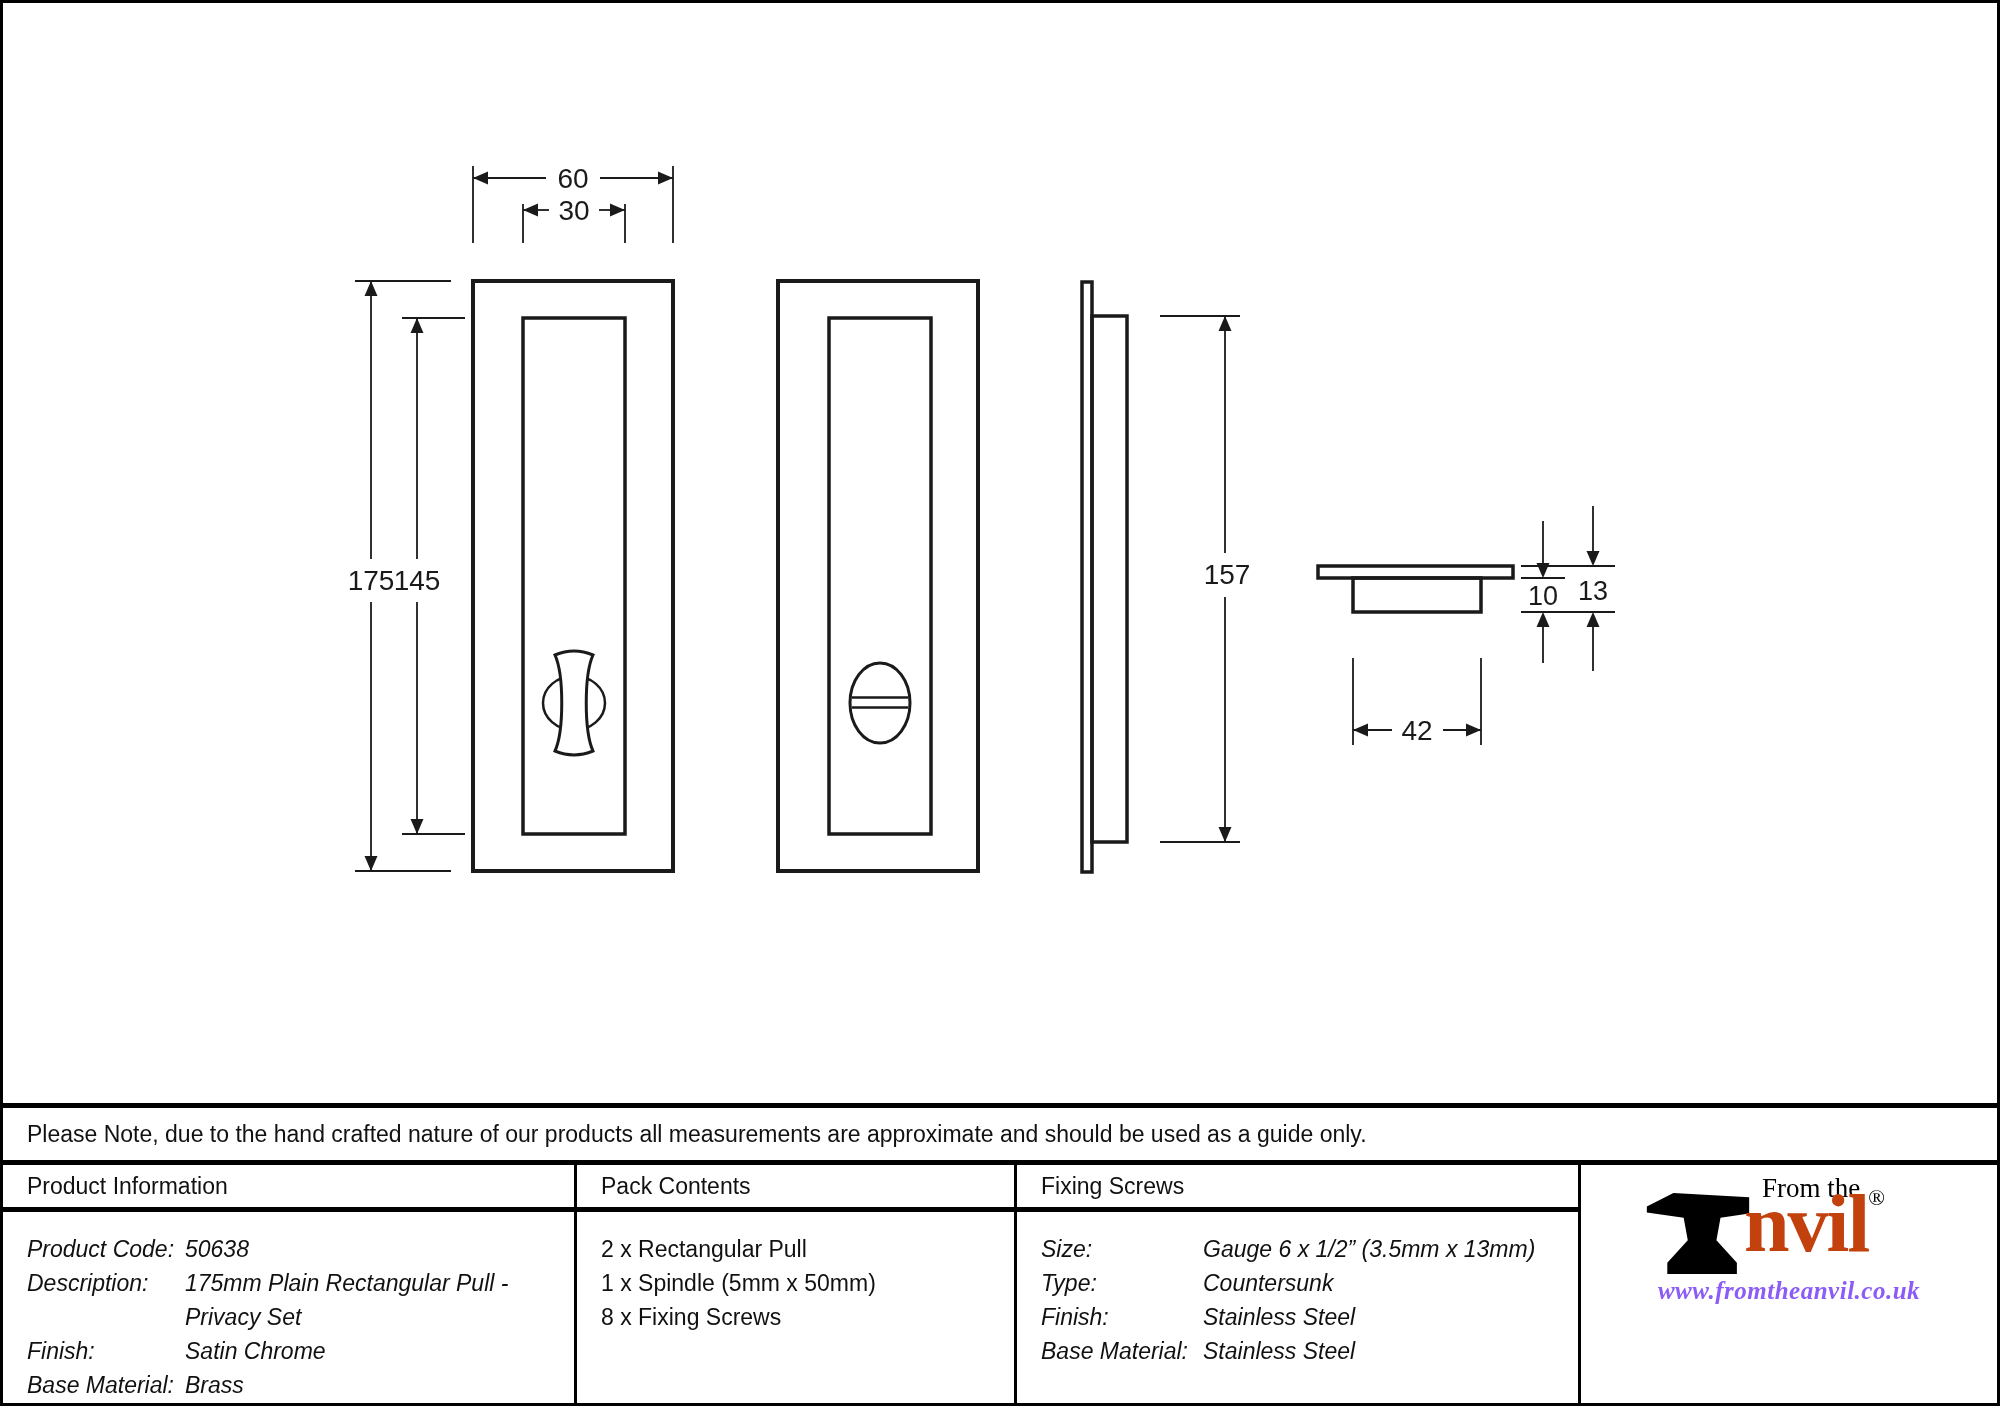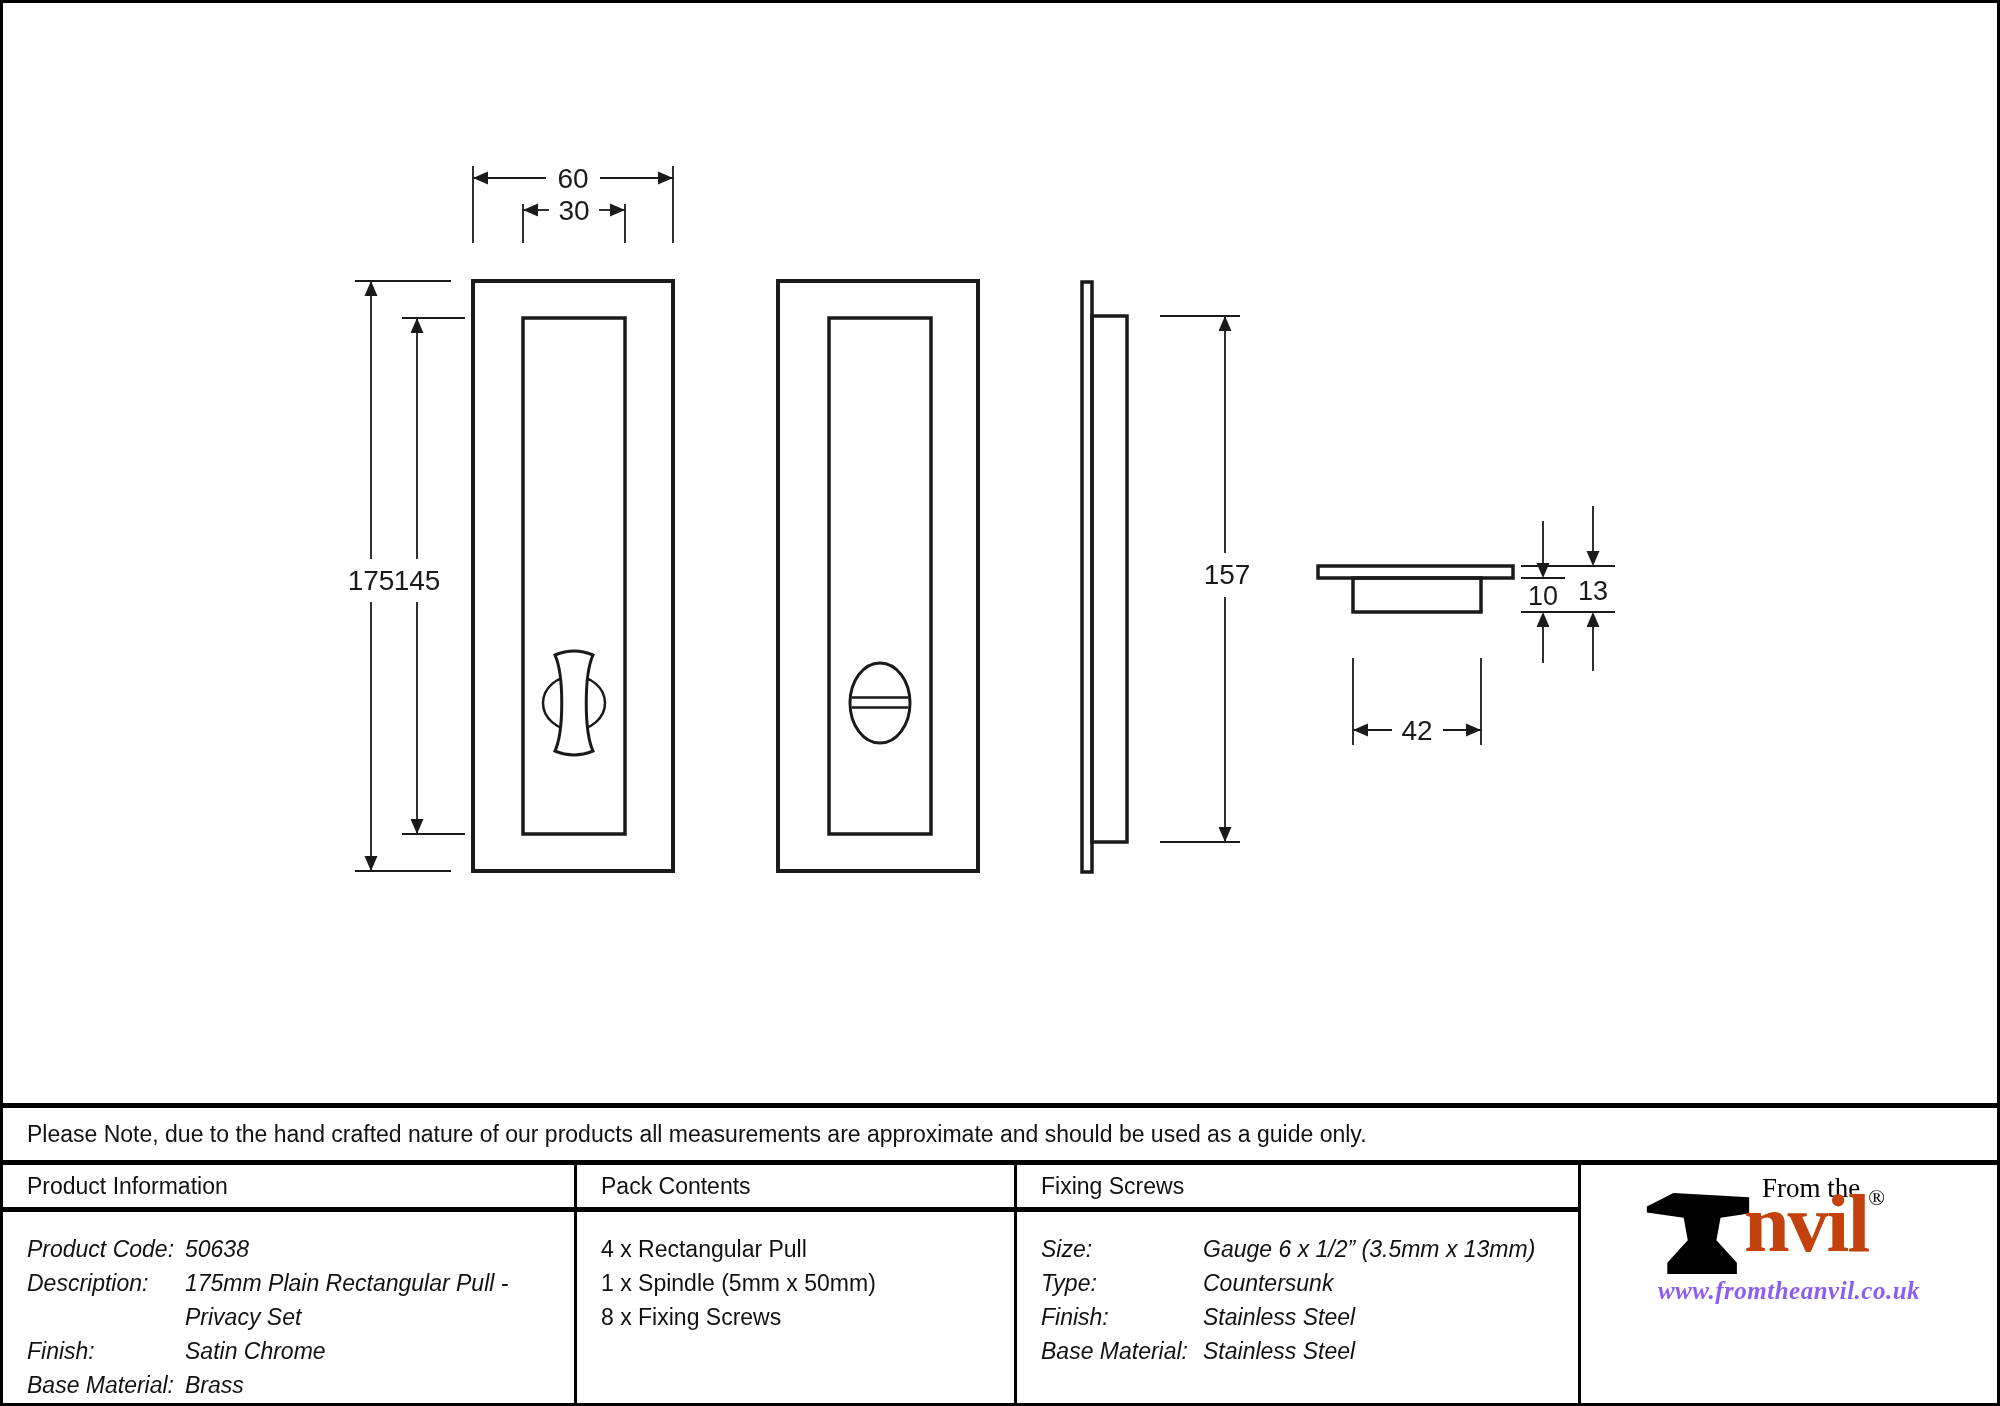--- a/index.html
+++ b/index.html
@@ -207,21 +207,21 @@
             <span class="val">Brass</span>
           </div>
         </div>
       </div>
 
       <div class="col col-2">
         <div class="hdr">
           <span>Pack Contents</span>
         </div>
         <div class="cellbody items">
-          <div>4 x Rectangular Pull</div>
+          <div>2 x Rectangular Pull</div>
           <div>1 x Spindle (5mm x 50mm)</div>
           <div>8 x Fixing Screws</div>
         </div>
       </div>
 
       <div class="col col-3">
         <div class="hdr">
           <span>Fixing Screws</span>
         </div>
         <div class="cellbody">

